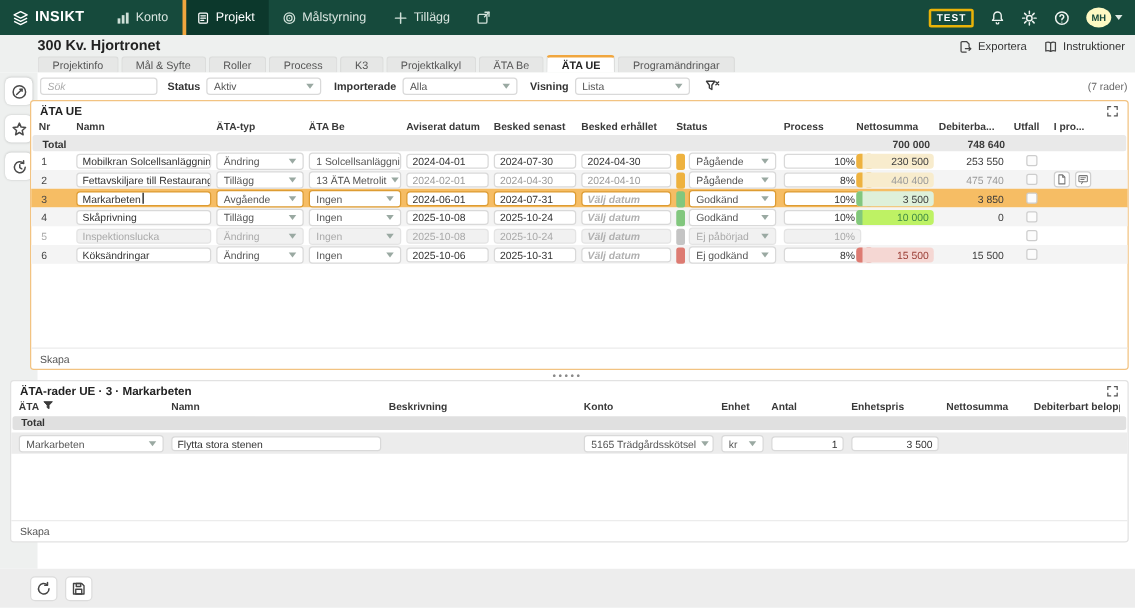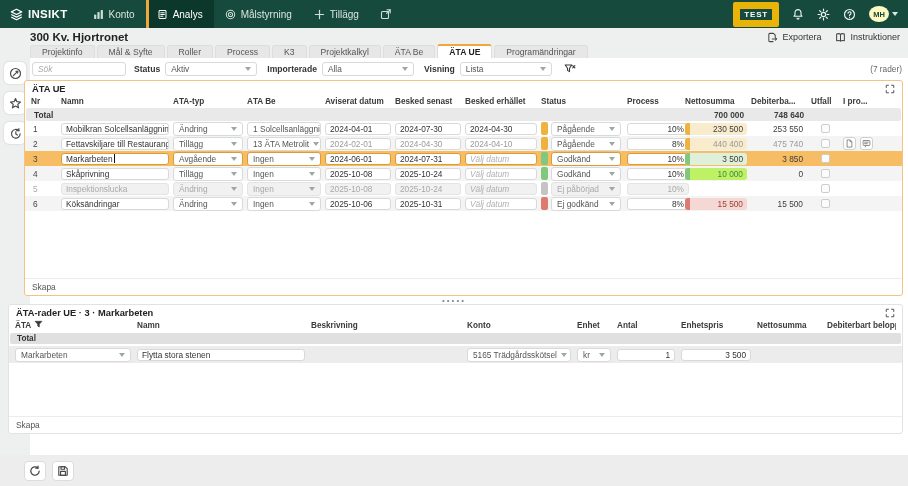--- a/index.html
+++ b/index.html
@@ -11,21 +11,21 @@
   
   .topbar{position:absolute;left:0;top:0;right:0;height:28px;background:#164a3c;display:flex;align-items:center;padding:0 10px;color:#e8efec;}
   .brand{display:flex;align-items:center;gap:5px;font-weight:bold;font-size:11.5px;color:#fff;margin-right:14px;letter-spacing:.3px;}
   .topnav{display:flex;align-items:center;height:28px;}
   .nav-item{display:flex;align-items:center;gap:5px;padding:0 11px;height:28px;font-size:10px;color:#d9e5e0;cursor:default;}
   .nav-item .icn{color:#cfe0d8;}
   .nav-item.active{background:#0c382c;color:#fff;border-left:3px solid #f0a63e;padding-left:8px;}
   .nav-item.active .icn{color:#fff;}
   .winicn{margin-left:10px;color:#cfe0d8;}
   .topbar-right{margin-left:auto;display:flex;align-items:center;gap:13px;}
-  .env-badge{border:7px solid #eab308;color:#fff;font-size:8px;font-weight:bold;padding:1px 4px;border-radius:2px;letter-spacing:.8px;}
+  .env-badge{border:2px solid #eab308;color:#fff;font-size:8px;font-weight:bold;padding:1px 4px;border-radius:2px;letter-spacing:.8px;}
   .tbicon{color:#eef4f1;}
   .avatar-wrap{display:flex;align-items:center;gap:3px;}
   .avatar{width:20px;height:16px;border-radius:50%;background:#fef9c3;color:#164a3c;font-size:7.5px;font-weight:bold;display:flex;align-items:center;justify-content:center;}
   .chev{width:0;height:0;border-left:3px solid transparent;border-right:3px solid transparent;border-top:4px solid #9aa9a2;display:inline-block;}
   .chev.white{border-top-color:#dfe9e4;}
 
   
   .page-header{position:absolute;left:30px;top:29px;right:8px;height:16px;display:flex;align-items:center;}
   .page-title{font-size:11.5px;font-weight:bold;color:#222;}
   .header-actions{margin-left:auto;display:flex;align-items:center;gap:14px;}
@@ -73,23 +73,23 @@
   .row{height:15px;font-size:8.3px;}
   .row.even{background:#f4f4f4;}
   .row.selected{background:#f6bd64;}
   .row.selected .inp,.row.selected .sel{border-color:#dd9c33;}
   .row.disabled .inp,.row.disabled .sel{background:#f1f1f1;border-color:#e4e4e4;color:#a9a9a9;}
   .row.disabled .nr{color:#aaa;}
   .row.muted .date,.row.muted .pillval,.row.muted .debval{color:#9a9a9a;}
   .nr{font-size:8.3px;color:#444;padding-left:2px;}
   .inp{height:12px;background:#fff;border:1px solid #d9d9d9;border-radius:3px;padding:0 4px;font-size:8.3px;color:#333;display:flex;align-items:center;overflow:hidden;white-space:nowrap;}
   .inp.num{justify-content:flex-end;}
-  .ph{font-style:italic;color:#b0b0b0;}
+  .ph{font-style:italic;color:#b0b0b0;font-weight:bold;}
   .caret{display:inline-block;width:1px;height:9px;background:#111;margin-left:1px;}
-  .statuscell{display:flex;align-items:center;gap:3px;}
+  .statuscell{display:flex;align-items:flex-end;gap:3px;}
   .chip{width:7px;height:13px;border-radius:2px;flex:none;}
   .statsel{width:70px;flex:none;}
   .arvcell{display:flex;align-items:center;gap:3px;}
   .arv{width:62px;flex:none;}
   .arvchip{width:6px;height:12px;}
   .pill{position:relative;height:12px;border-radius:3px;width:100%;}
   .pillbar{position:absolute;left:0;top:0;bottom:0;width:5px;border-radius:3px 0 0 3px;}
   .pillval{position:absolute;right:4px;top:0;line-height:12px;color:#3c3c3c;}
   .pillval.green{color:#3f8a46;}
   .pillval.red{color:#9c4038;}
@@ -136,21 +136,21 @@
         </div>
         <div class="nav-item active">
           <span class="icn ">
             <svg width="11" height="11" viewBox="0 0 12 12" fill="none" stroke="currentColor" stroke-width="1.1" stroke-linecap="round">
               <rect x="2.2" y="1.6" width="7.6" height="8.8" rx="1"></rect>
               <line x1="4" y1="4" x2="8" y2="4"></line>
               <line x1="4" y1="6" x2="8" y2="6"></line>
               <line x1="4" y1="8" x2="6.5" y2="8"></line>
             </svg>
           </span>
-          <span>Analys</span>
+          <span>Projekt</span>
         </div>
         <div class="nav-item">
           <span class="icn ">
             <svg width="11" height="11" viewBox="0 0 12 12" fill="none" stroke="currentColor" stroke-width="1.1">
               <circle cx="6" cy="6" r="4.6"></circle>
               <circle cx="6" cy="6" r="2.3"></circle>
               <circle cx="6" cy="6" r="0.6" fill="currentColor" stroke="none"></circle>
             </svg>
           </span>
           <span>Målstyrning</span>

